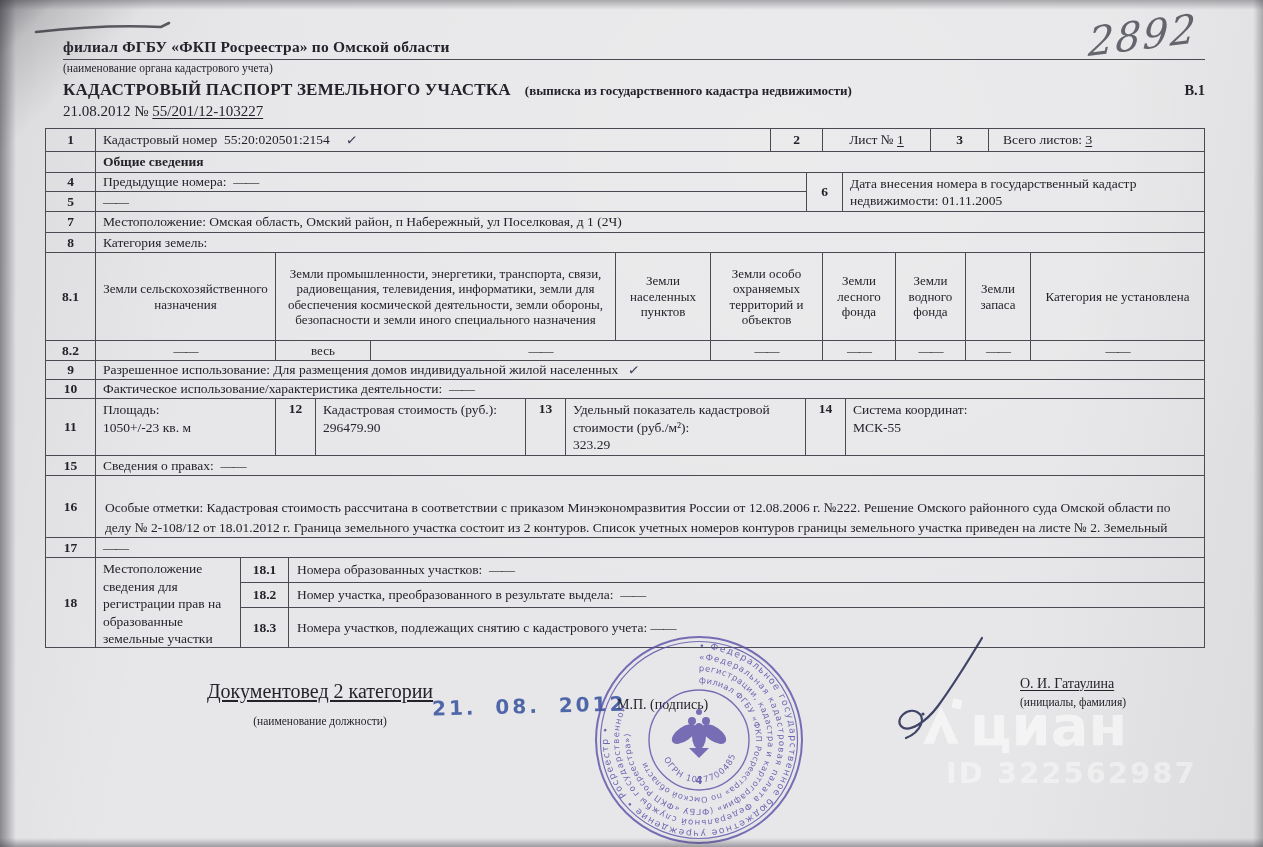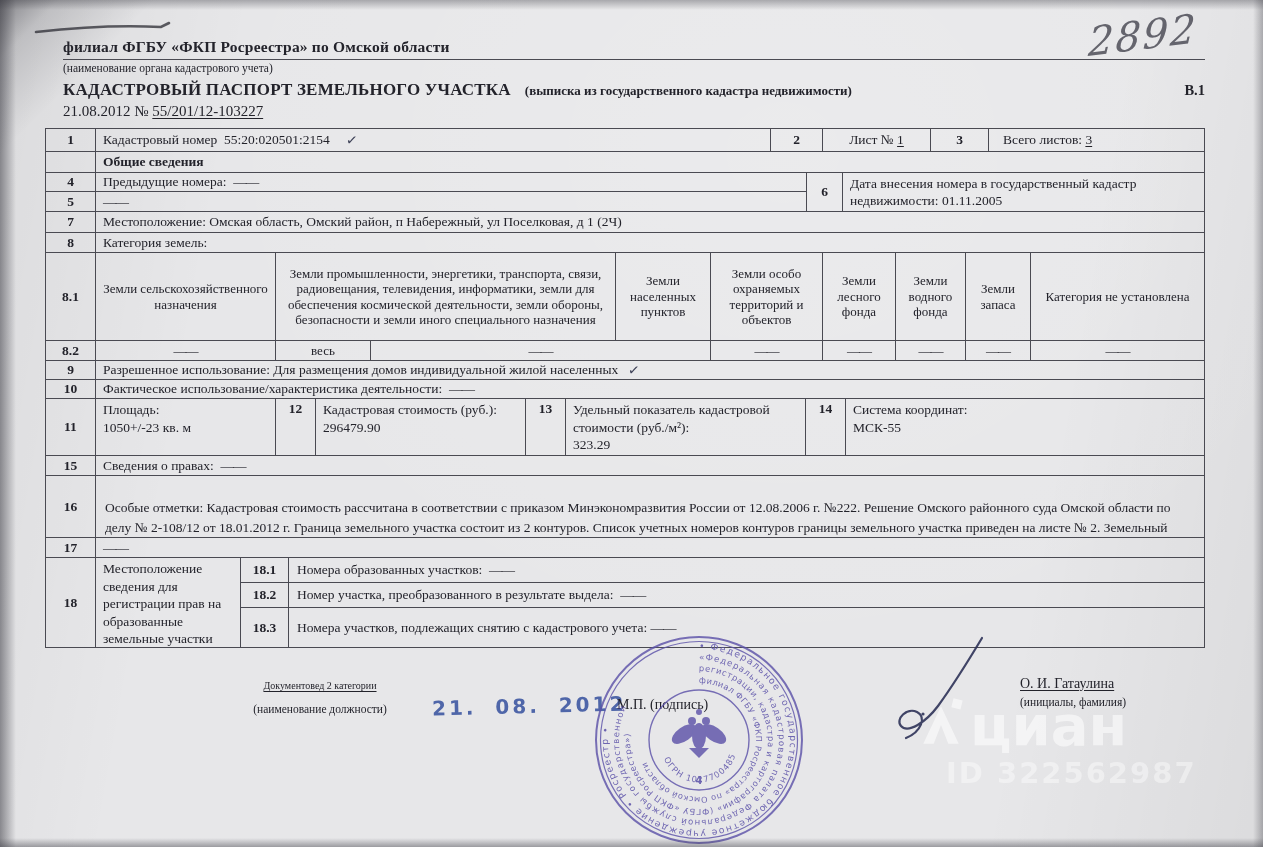--- a/index.html
+++ b/index.html
@@ -39,21 +39,21 @@
   .stack{flex:1;display:flex;flex-direction:column;}
   .subrow{display:flex;border-bottom:1.5px solid #4a4a52;box-sizing:border-box;}
   .subrow.nob{border-bottom:none;}
   .subnum{width:48px;flex:none;display:flex;justify-content:center;align-items:center;font-weight:700;border-right:1.5px solid #4a4a52;box-sizing:border-box;}
   .subtext{flex:1;display:flex;align-items:center;padding:1px 8px;}
   .dash{letter-spacing:-1px;}
   .check{display:inline-block;margin-left:16px;color:#3e4258;transform:rotate(6deg);font-size:14px;}
   
   .abs{position:absolute;z-index:3;}
   .posblock{left:195px;top:680px;width:250px;text-align:center;}
-  .posblock .l1{font-size:10px;}
+  .posblock .l1{font-size:20px;}
   .posblock .l2{font-size:11.5px;margin-top:12px;}
   .nameblock{left:1020px;top:676px;width:200px;text-align:left;}
   .nameblock .l1{font-size:14px;}
   .nameblock .l2{font-size:11.5px;margin-top:4px;}
   .datestamp{left:432px;top:694px;font-family:"DejaVu Sans",sans-serif;font-weight:700;font-size:20px;
              color:#35509e;letter-spacing:3px;word-spacing:9px;transform:rotate(-1.5deg);opacity:.85;}
   .mp{left:617px;top:697px;font-size:14px;z-index:3;}
   .stampsvg{left:583px;top:634px;z-index:4;pointer-events:none;}
   .signsvg{left:876px;top:628px;z-index:5;pointer-events:none;}
   .penmark{left:26px;top:16px;z-index:3;pointer-events:none;}

